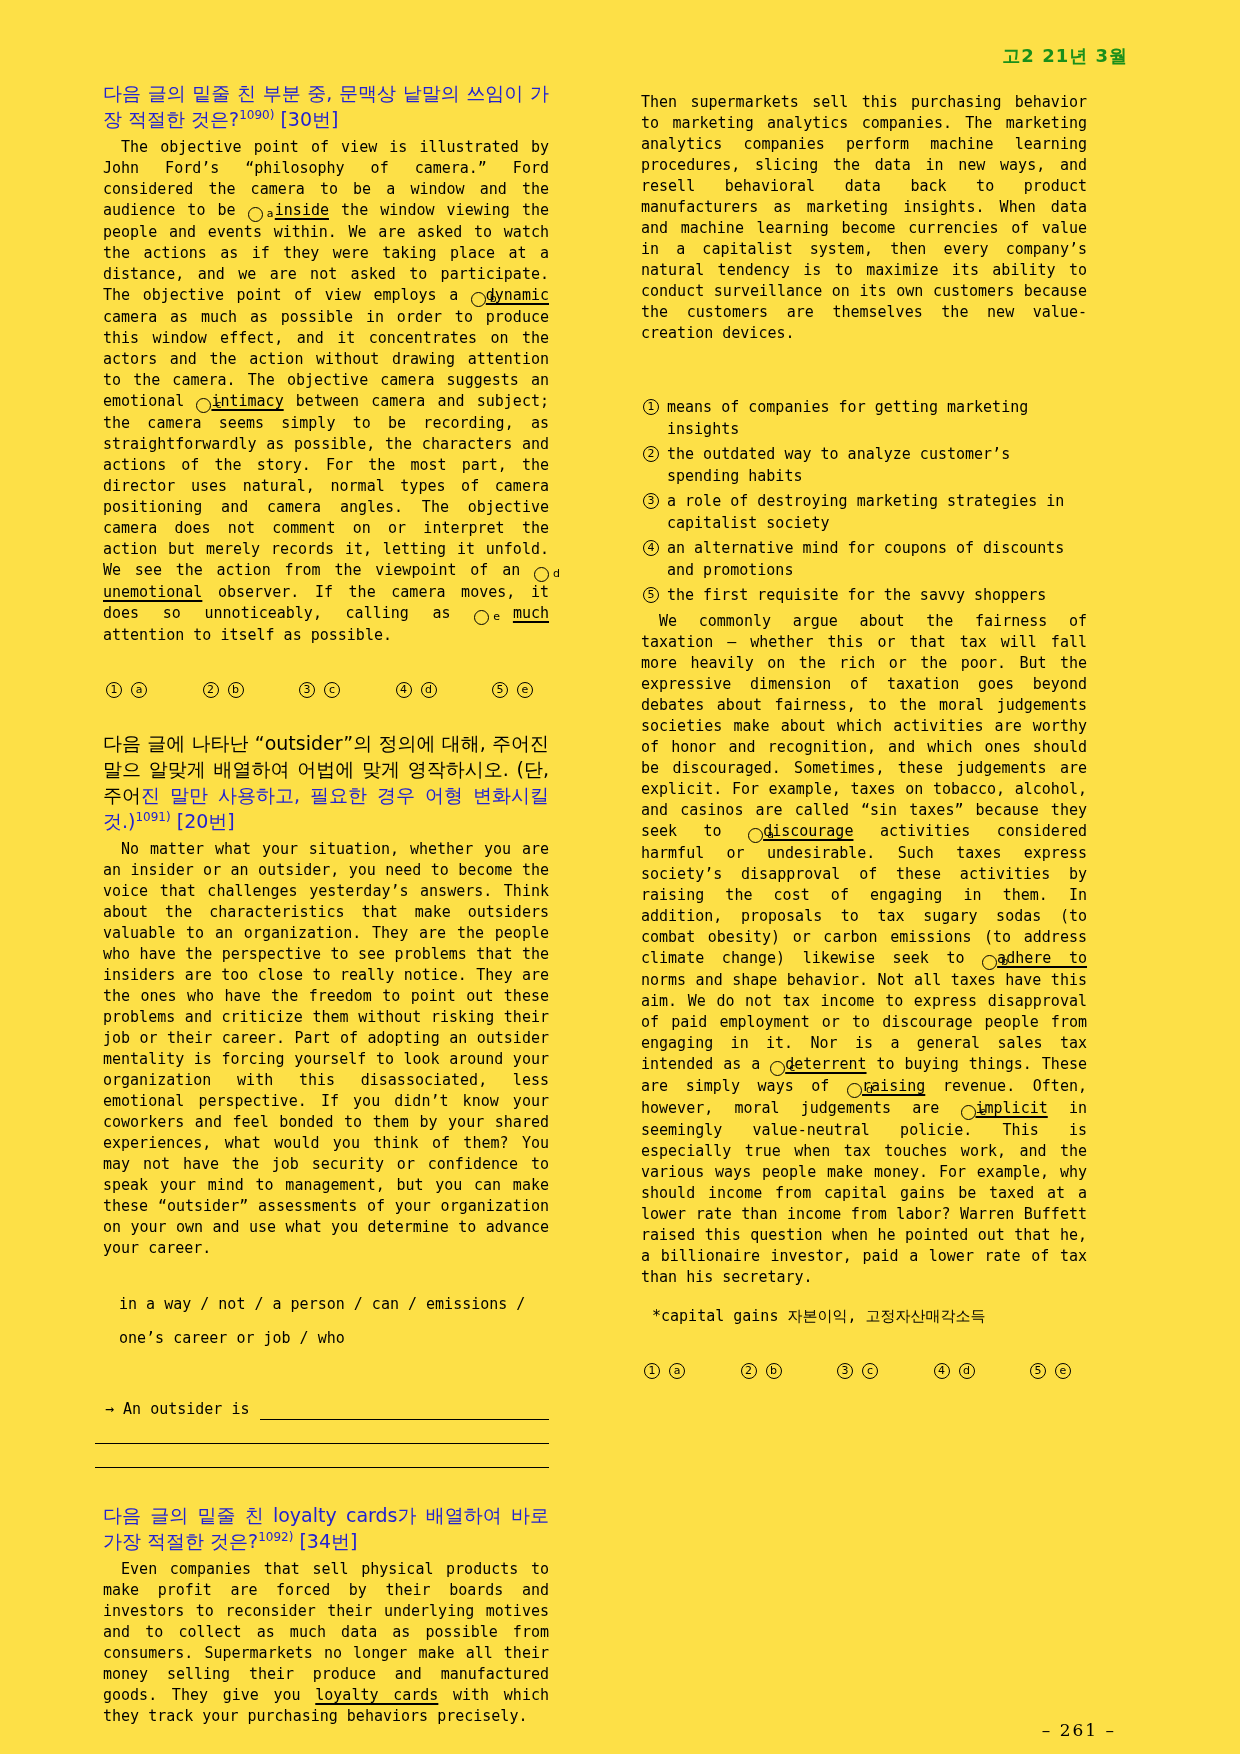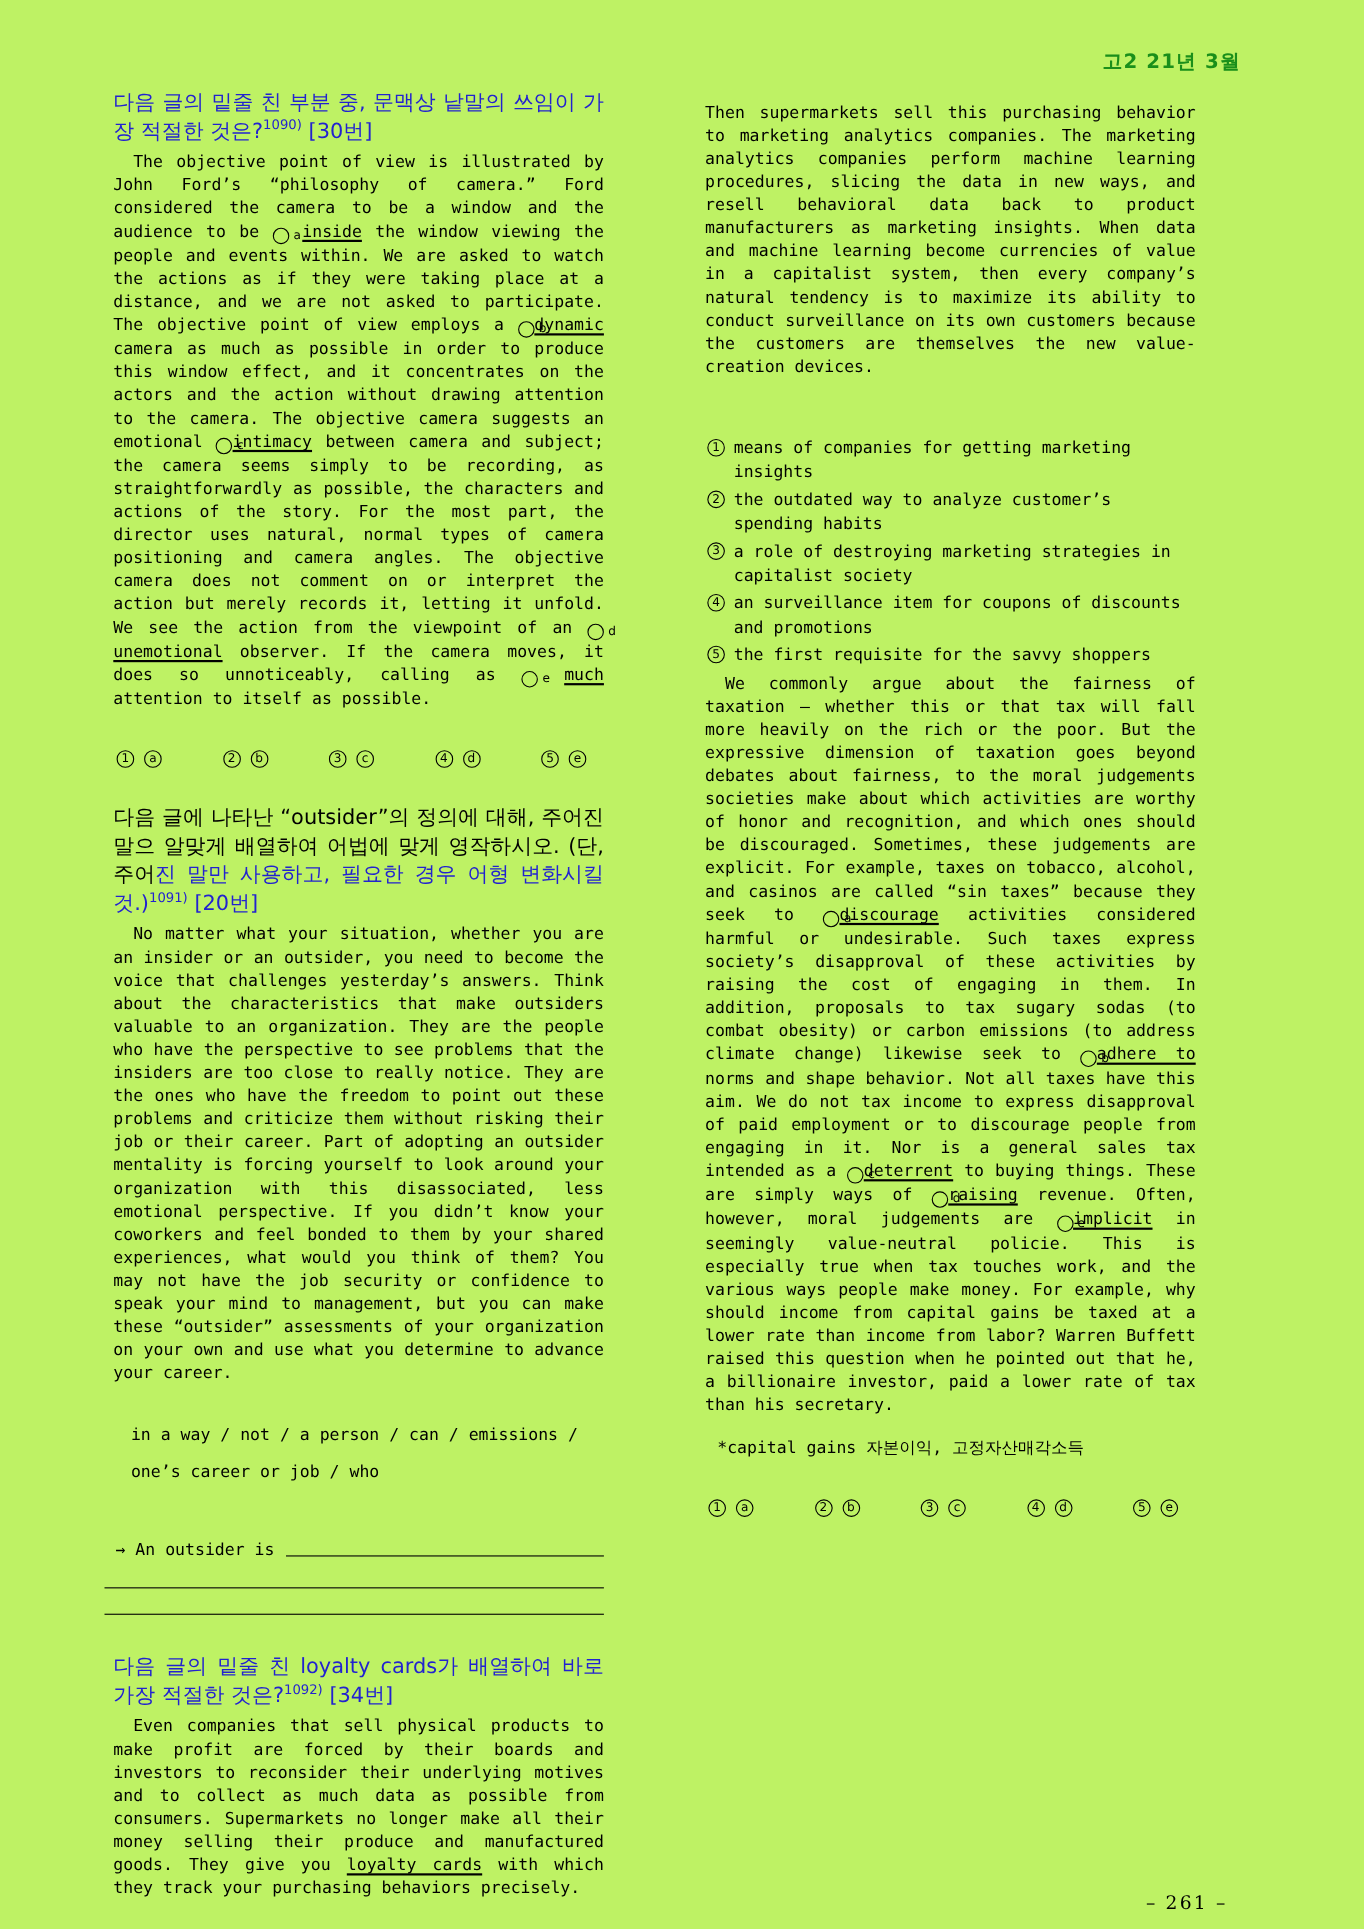--- a/index.html
+++ b/index.html
@@ -9,21 +9,21 @@
     width: 1240px;
     height: 1754px;
     overflow: hidden;
     color: #000;
     font-family: "DejaVu Sans Mono", monospace;
   }
   .page {
     position: relative;
     width: 1240px;
     height: 1754px;
-    background: #bef264;
+    background: #fde047;
   }
   .page-header {
     position: absolute;
     top: 44px;
     right: 112px;
     font-family: "DejaVu Sans", "Liberation Sans", sans-serif;
     font-weight: bold;
     font-size: 18px;
     color: #1a8f1a;
     letter-spacing: 1px;
@@ -100,21 +100,21 @@
   }
   .option .circ { margin-top: 3px; flex: none; width: 16px; height: 16px; line-height: 13px; }
 
   .word-bank {
     margin: 28px 0 0 16px;
     font-size: 15px;
     line-height: 34px;
   }
   .answer-prompt {
     display: flex;
-    align-items: flex-start;
+    align-items: flex-end;
     margin: 44px 0 0 2px;
     font-size: 15px;
     line-height: 21px;
   }
   .answer-prompt .blank-line {
     flex: 1;
     border-bottom: 1.6px solid #000;
     height: 15px;
     margin-left: 10px;
   }
@@ -213,21 +213,21 @@
         <div class="option">
             <span class="circ">2</span>
             <span class="opt-text">the outdated way to analyze customer’s spending habits</span>
           </div>
         <div class="option">
             <span class="circ">3</span>
             <span class="opt-text">a role of destroying marketing strategies in capitalist society</span>
           </div>
         <div class="option">
             <span class="circ">4</span>
-            <span class="opt-text">an surveillance item for coupons of discounts and promotions</span>
+            <span class="opt-text">an alternative mind for coupons of discounts and promotions</span>
           </div>
         <div class="option">
             <span class="circ">5</span>
             <span class="opt-text">the first requisite for the savvy shoppers</span>
           </div>
       </div>
 
 
       <p class="passage"><span>We commonly argue about the fairness of taxation — whether this or that tax will fall more heavily on the rich or the poor. But the expressive dimension of taxation goes beyond debates about fairness, to the moral judgements societies make about which activities are worthy of honor and recognition, and which ones should be discouraged. Sometimes, these judgements are explicit. For example, taxes on tobacco, alcohol, and casinos are called “sin taxes” because they seek to </span><span class="circ">a</span><span class="u">discourage</span><span> activities considered harmful or undesirable. Such taxes express society’s disapproval of these activities by raising the cost of engaging in them. In addition, proposals to tax sugary sodas (to combat obesity) or carbon emissions (to address climate change) likewise seek to </span><span class="circ">b</span><span class="u">adhere to</span><span> norms and shape behavior. Not all taxes have this aim. We do not tax income to express disapproval of paid employment or to discourage people from engaging in it. Nor is a general sales tax intended as a </span><span class="circ">c</span><span class="u">deterrent</span><span> to buying things. These are simply ways of </span><span class="circ">d</span><span class="u">raising</span><span> revenue. Often, however, moral judgements are </span><span class="circ">e</span><span class="u">implicit</span><span> in seemingly value-neutral policie. This is especially true when tax touches work, and the various ways people make money. For example, why should income from capital gains be taxed at a lower rate than income from labor? Warren Buffett raised this question when he pointed out that he, a billionaire investor, paid a lower rate of tax than his secretary.</span></p>
 

